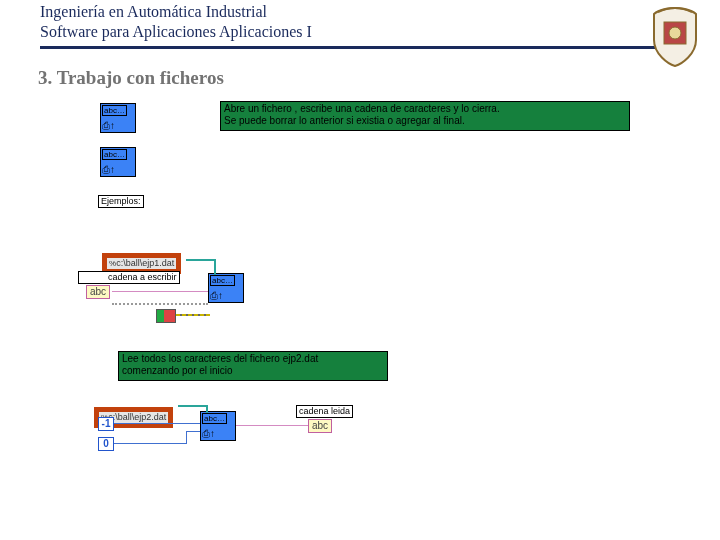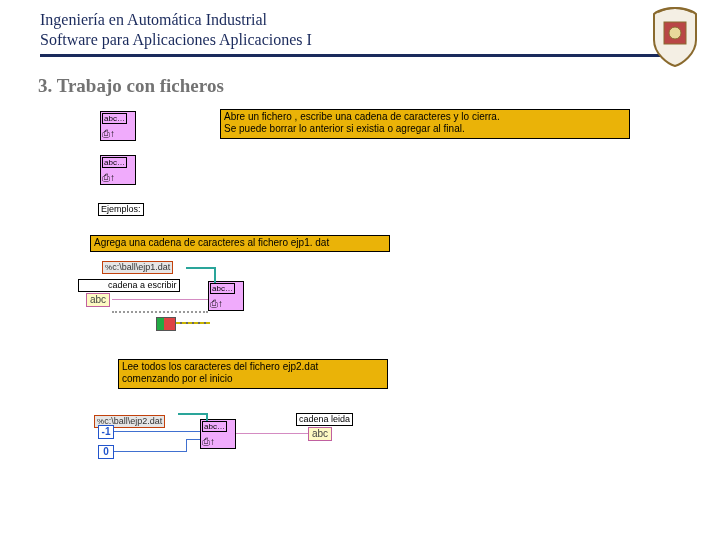--- a/index.html
+++ b/index.html
@@ -5,21 +5,21 @@
   body {
     margin: 0;
     padding: 0;
     width: 720px;
     height: 540px;
     font-family: "Times New Roman", serif;
     background: #fff;
     position: relative;
   }
   .header {
-    padding: 10px 0 0 40px;
+    padding: 2px 0 0 40px;
     position: relative;
   }
   .header-line1, .header-line2 {
     color: #1a2a5c;
     font-size: 16px;
     line-height: 1.25;
   }
   .header-rule {
     margin: 4px 0 0 0;
     border: none;
@@ -49,40 +49,40 @@
     font-family: Verdana, Arial, sans-serif;
     font-size: 10px;
     color: #000;
   }
   
   .lv-icon {
     position: absolute;
     width: 34px;
     height: 28px;
     border: 1px solid #000;
-    background: #f0abfc;
+    background: #3b82f6;
   }
   .lv-icon .top {
     border: 1px solid #000;
     font-size: 8px;
     padding: 0 1px;
     display: inline-block;
     margin: 1px 0 0 1px;
     line-height: 9px;
   }
   .lv-icon .bot {
     position: absolute;
     bottom: 1px; left: 1px;
     font-size: 10px;
     line-height: 10px;
   }
   .txtbox {
     position: absolute;
     border: 1px solid #000;
-    background: #eab308;
+    background: #15803d;
     padding: 1px 3px;
     font-size: 10px;
     line-height: 12px;
     white-space: pre-wrap;
   }
   .small-box {
     position: absolute;
     border: 1px solid #000;
     background: #fff;
     padding: 0 2px;
@@ -94,21 +94,21 @@
     background: #fef9c3;
     border: 1px solid #c060a0;
     color: #444;
     font-size: 10px;
     padding: 0 3px;
     line-height: 12px;
   }
   .grey-path {
     position: absolute;
     background: #e6e6e6;
-    border: 1px solid #c2410c;
+    border: 5px solid #c2410c;
     color: #333;
     font-size: 9px;
     padding: 0 2px;
     line-height: 11px;
   }
   .blue-num {
     position: absolute;
     border: 1px solid #2255cc;
     background: #fff;
     color: #2255cc;
@@ -170,21 +170,20 @@
   <div class="txtbox" style="left:120px;top:-2px;right:30px;height:26px;">Abre un fichero , escribe una cadena de caracteres y lo cierra.
 Se puede borrar lo anterior si existia o agregar al final.</div>
 
   <div class="lv-icon" style="left:0;top:44px;">
     <span class="top">abc…</span>
     <span class="bot">⎙↑</span>
   </div>
 
   <div class="small-box" style="left:-2px;top:92px;">Ejemplos:</div>
 
-  <div class="txtbox" style="left:-10px;top:124px;width:292px;height:13px;">Agrega una cadena de caracteres al fichero ejp1. dat</div>
 
   <div class="grey-path" style="left:2px;top:150px;">
     <span style="font-size:8px;">%</span><span>c:\ball\ejp1.dat</span>
   </div>
   <div class="small-box" style="left:-22px;top:168px;padding-left:29px;">cadena a escribir</div>
   <div class="pink-label" style="left:-14px;top:182px;">abc</div>
 
   <div class="lv-icon" style="left:108px;top:170px;">
     <span class="top">abc…</span>
     <span class="bot">⎙↑</span>

